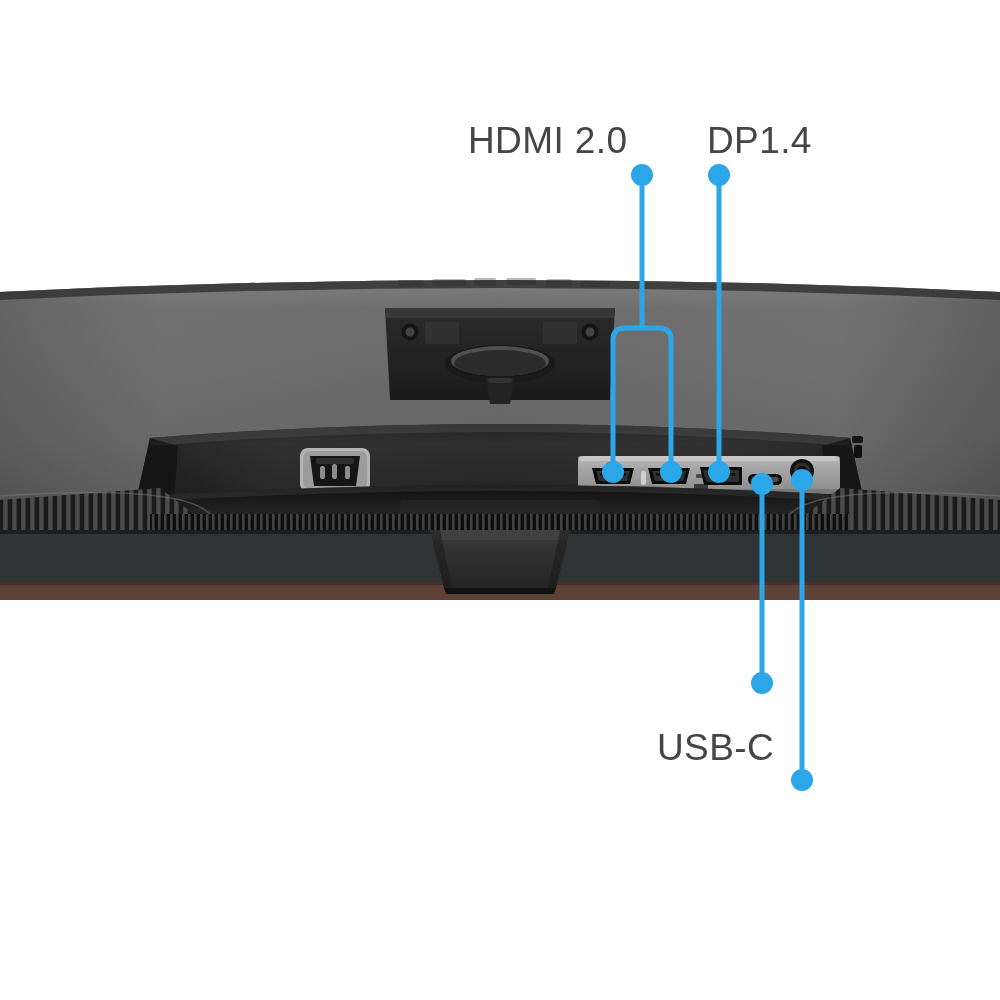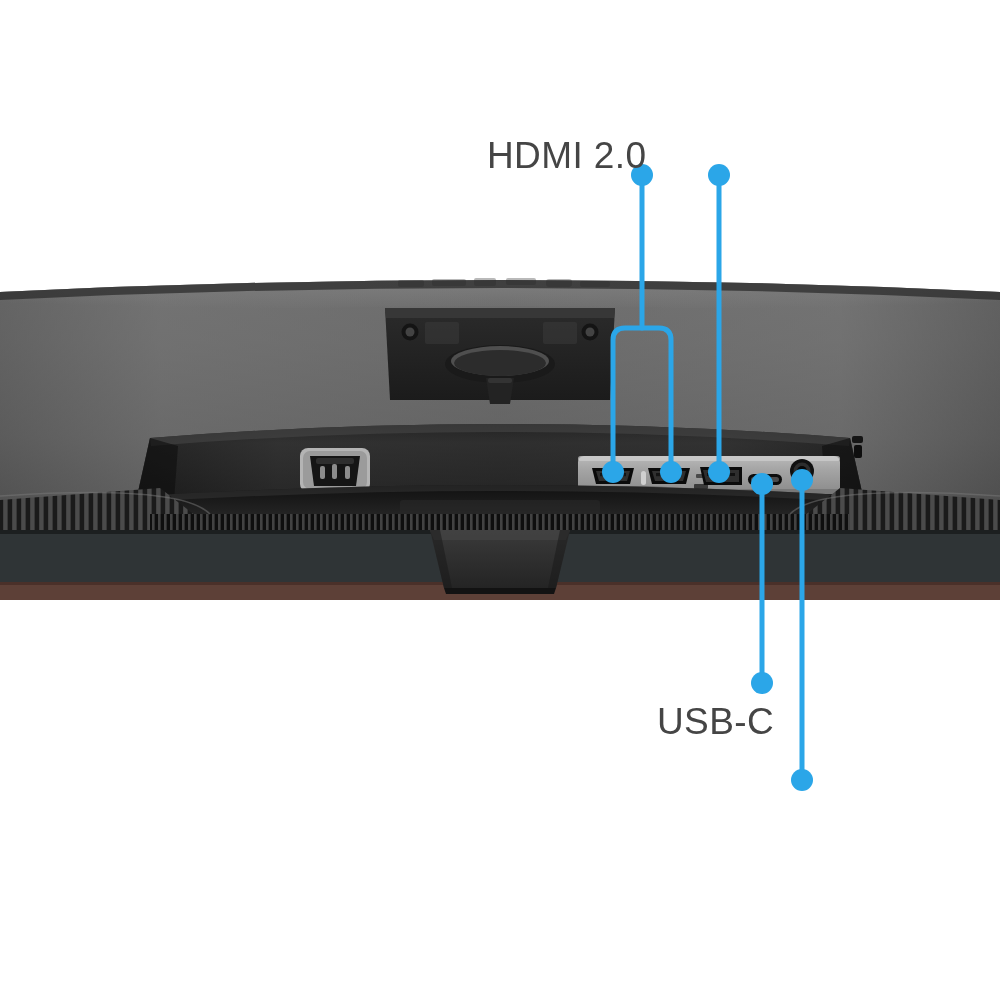--- a/index.html
+++ b/index.html
@@ -17,23 +17,23 @@
 
   
   .callout-label {
     position: absolute;
     color: #454545;
     font-family: "Liberation Sans", sans-serif;
     font-weight: 400;
     white-space: nowrap;
     letter-spacing: 0.4px;
   }
-  #label-hdmi   { left: 487px; top: 120px; font-size: 37px; margin-top: 15px; }
+  #label-hdmi   { left: 468px; top: 120px; font-size: 37px; }
   #label-dp     { left: 707px; top: 120px; font-size: 37px; }
-  #label-usbc   { left: 657px; top: 701px; font-size: 37px; }
+  #label-usbc   { left: 657px; top: 727px; font-size: 37px; }
   #label-phones { left: 550px; top: 803px; font-size: 37px; }
 
   
   #callouts {
     position: absolute; left: 0; top: 0;
     width: 1000px; height: 1000px;
     pointer-events: none;
   }
 
   
@@ -297,15 +297,16 @@
     </g>
 
     <g>
       <path d="M802 480 L802 780" fill="none" stroke="#2ba6e8" stroke-width="5" stroke-linecap="round"></path>
       <circle cx="802" cy="480" r="11" fill="#2ba6e8"></circle>
       <circle cx="802" cy="780" r="11" fill="#2ba6e8"></circle>
     </g>
   </svg>
 
   <div class="callout-label" id="label-hdmi">HDMI 2.0</div>
+  <div class="callout-label" id="label-dp">DP1.4</div>
   <div class="callout-label" id="label-usbc">USB-C</div>
 
 </div>
 
 </body></html>

